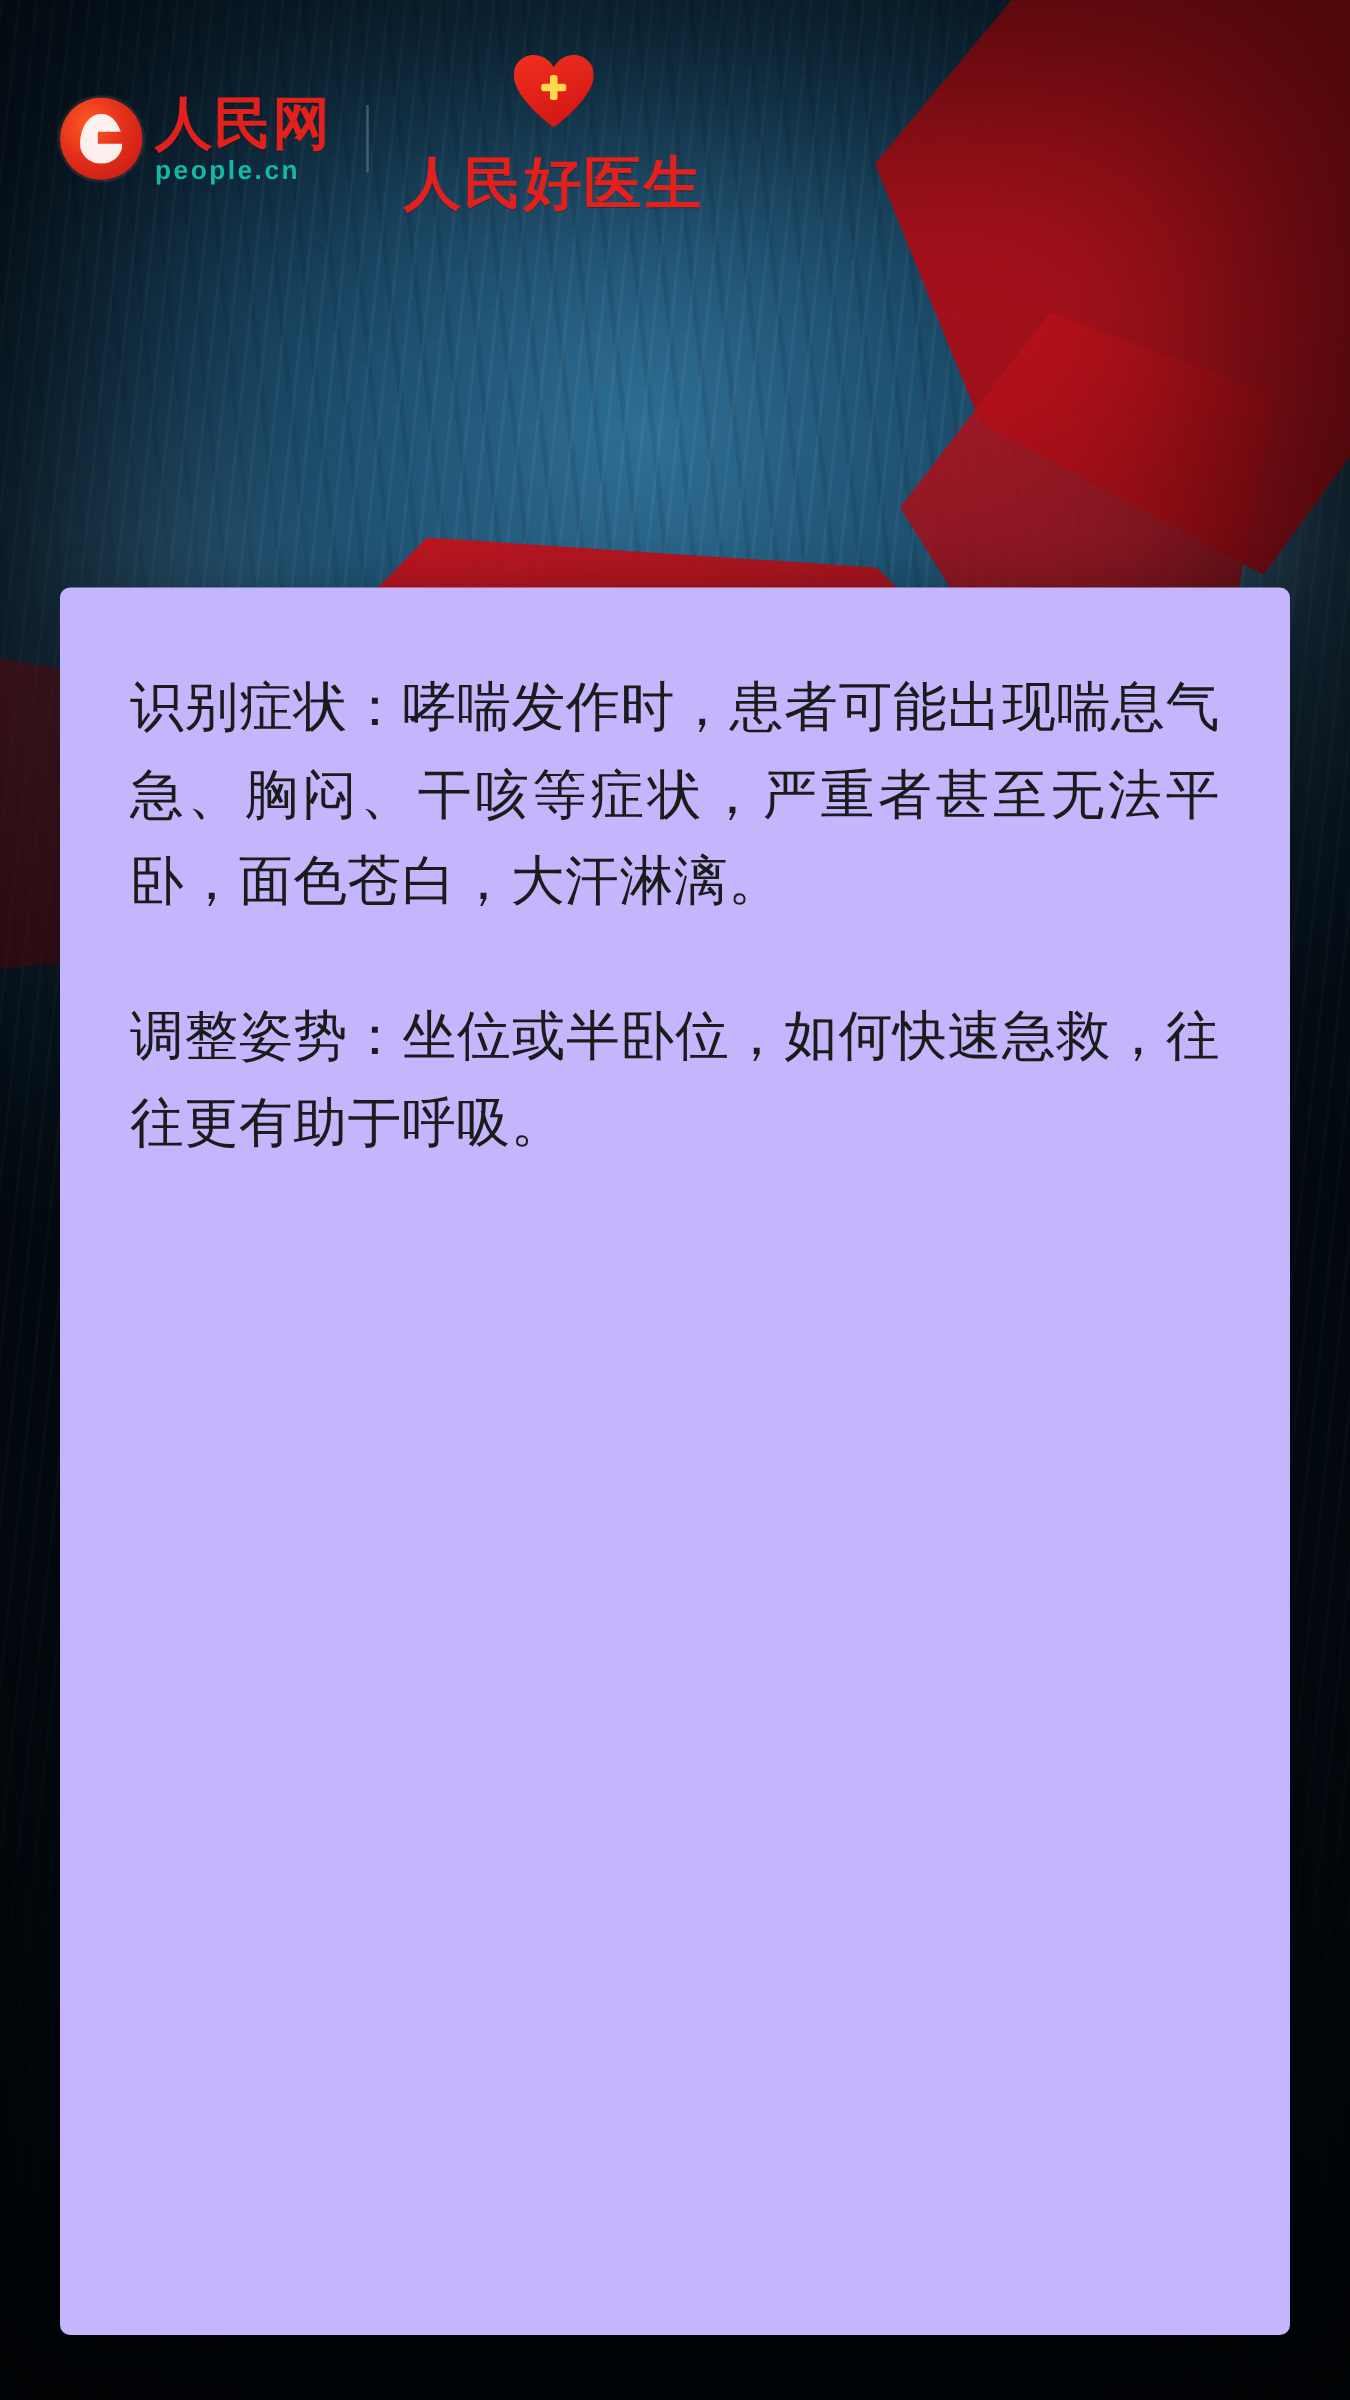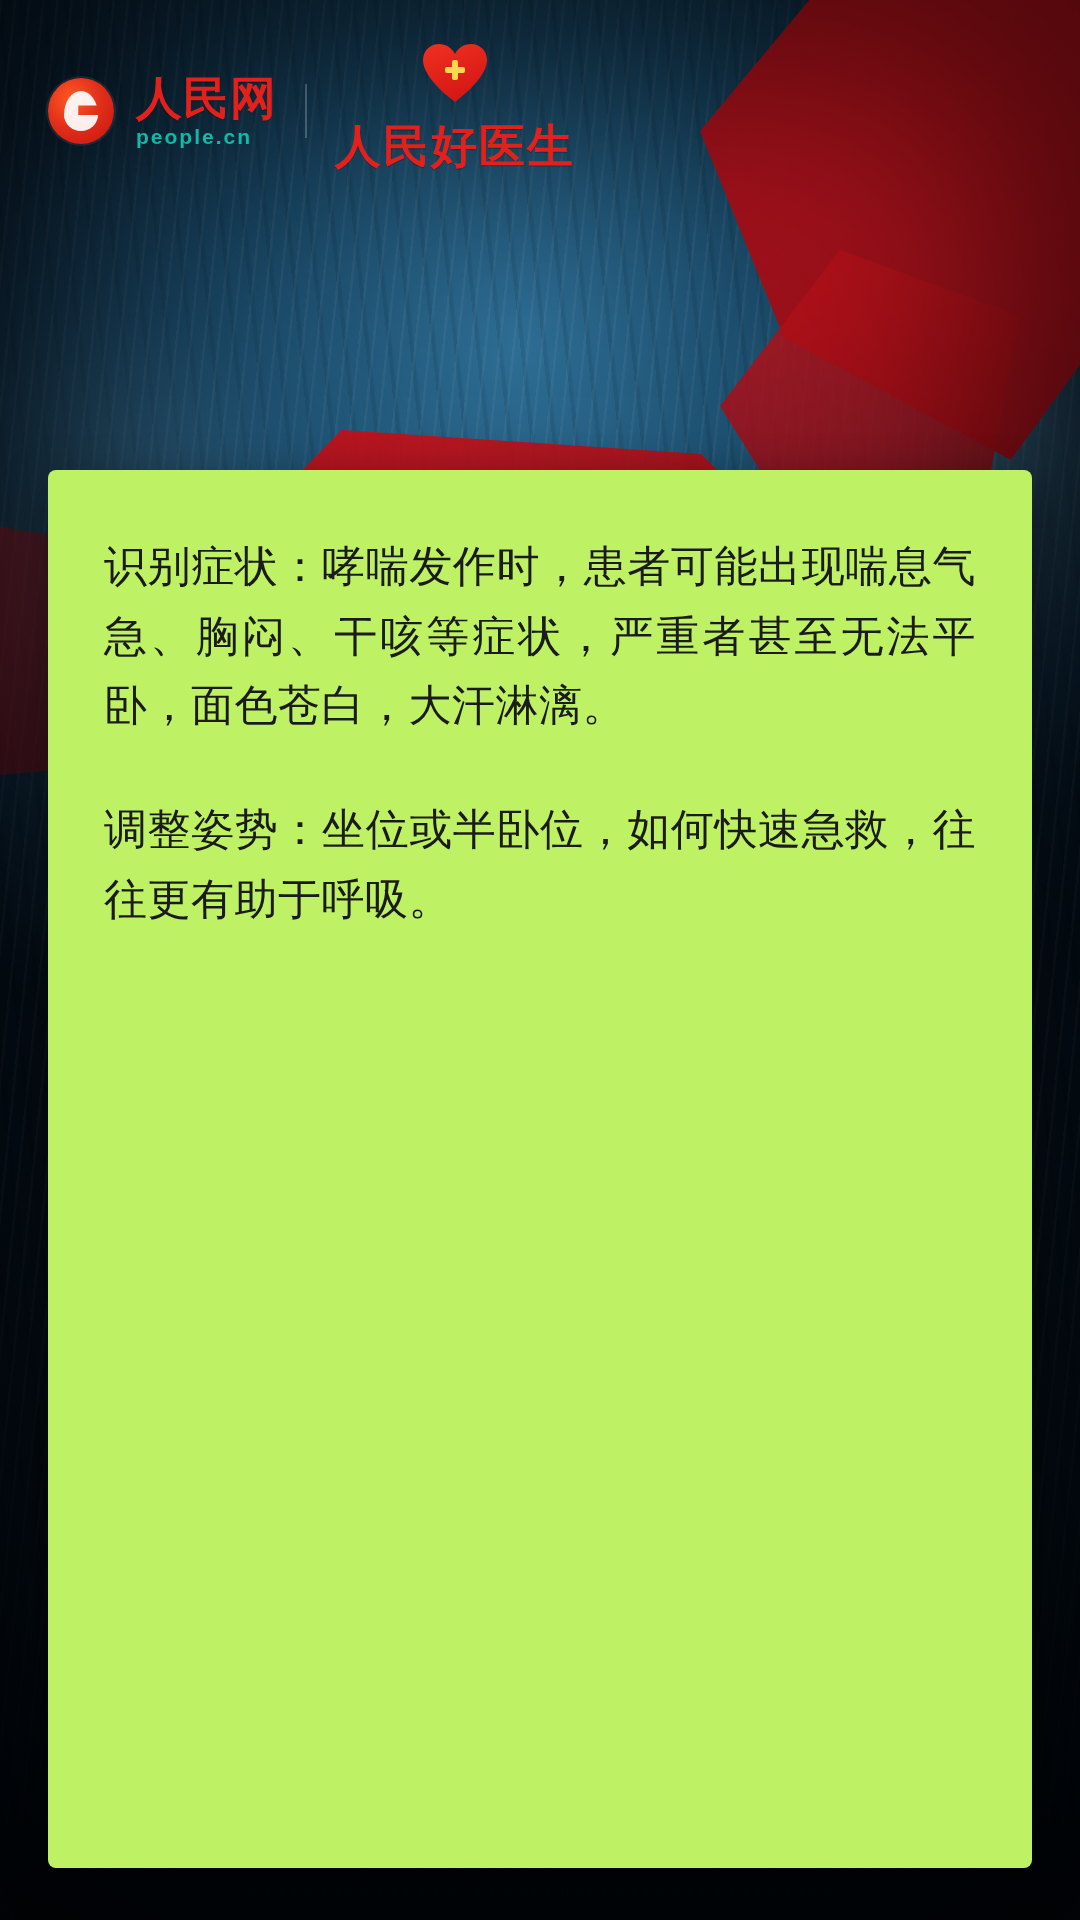--- a/index.html
+++ b/index.html
@@ -130,21 +130,20 @@
     border-radius: 50% 50% 50% 50% / 60% 60% 40% 40%;
     background: #ffffff;
     clip-path: polygon(0% 0%, 100% 0%, 100% 36%, 42% 36%, 42% 60%, 100% 60%, 100% 100%, 0% 100%);
     opacity: 0.92;
   }
   .logo-text-block {
     display: flex;
     flex-direction: column;
     justify-content: flex-start;
     line-height: 1;
-    margin-left: 12px;
   }
   .logo-cn {
     font-size: 46px;
     font-weight: 700;
     color: #e2211c;
     letter-spacing: 1px;
     text-shadow: 0 1px 0 rgba(0,0,0,0.25);
   }
   .logo-en {
     font-size: 21px;
@@ -212,21 +211,21 @@
   }
   .headline .line { display: block; white-space: nowrap; }
 
   
   .card {
     position: absolute;
     left: 48px;
     right: 48px;
     top: 470px;
     bottom: 52px;
-    background: #bef264;
+    background: #c4b5fd;
     border-radius: 8px;
     box-shadow: 0 16px 48px rgba(0,0,0,0.45);
     padding: 62px 56px 40px 56px;
     box-sizing: border-box;
     z-index: 7;
     overflow: hidden;
   }
   .para {
     color: #1b1b1b;
     font-size: 43px;

